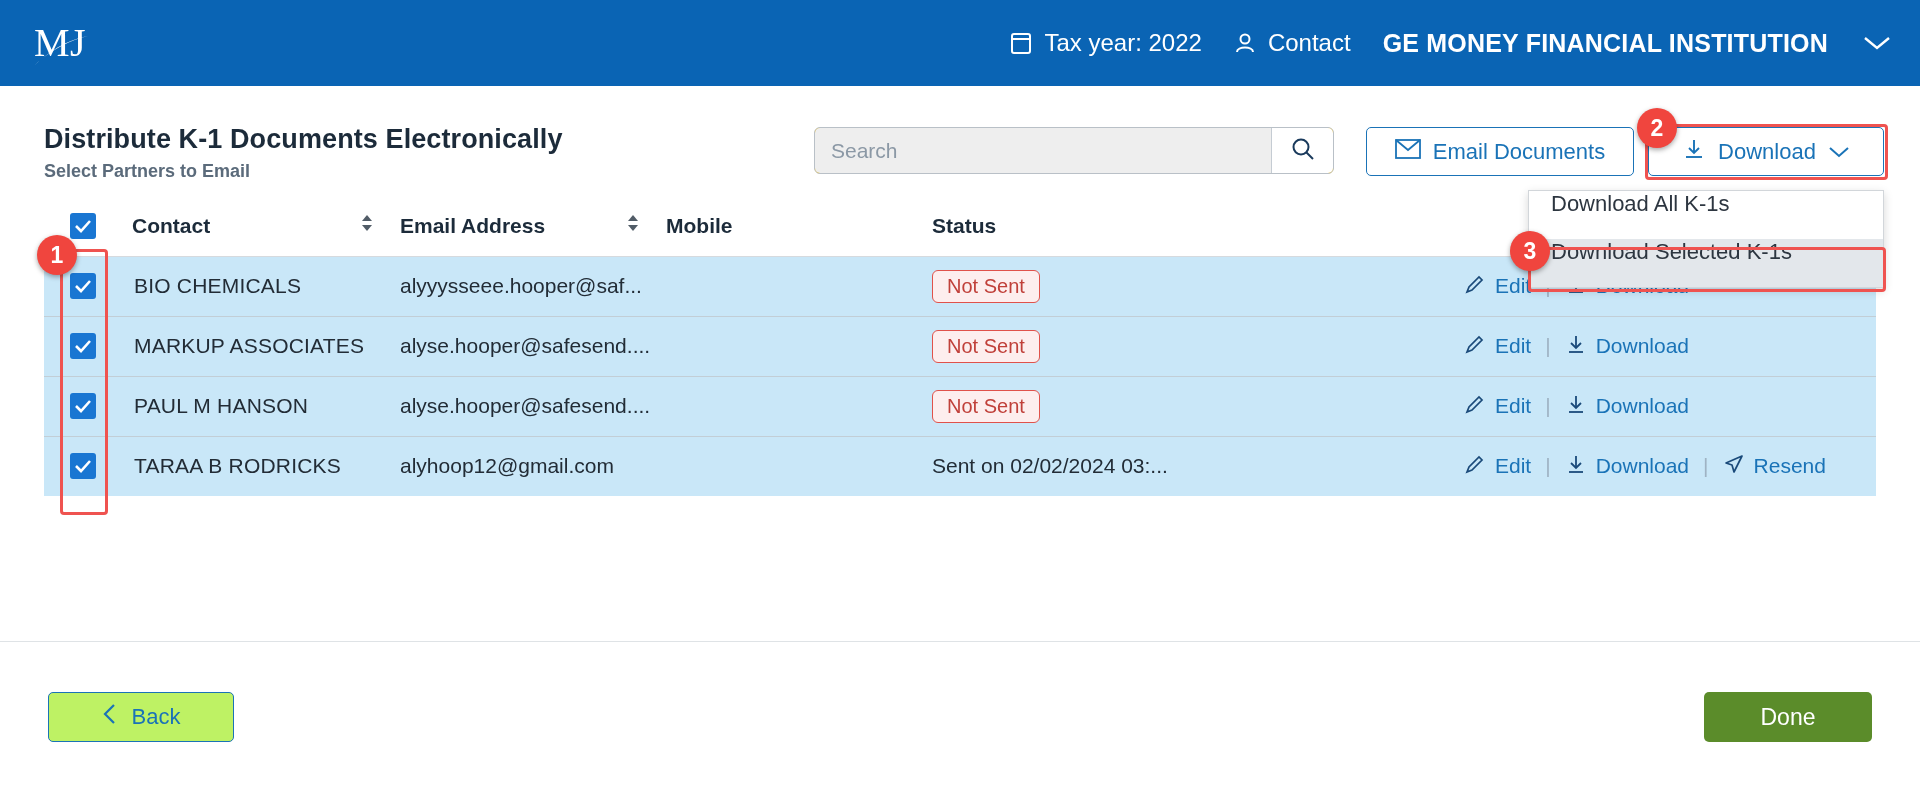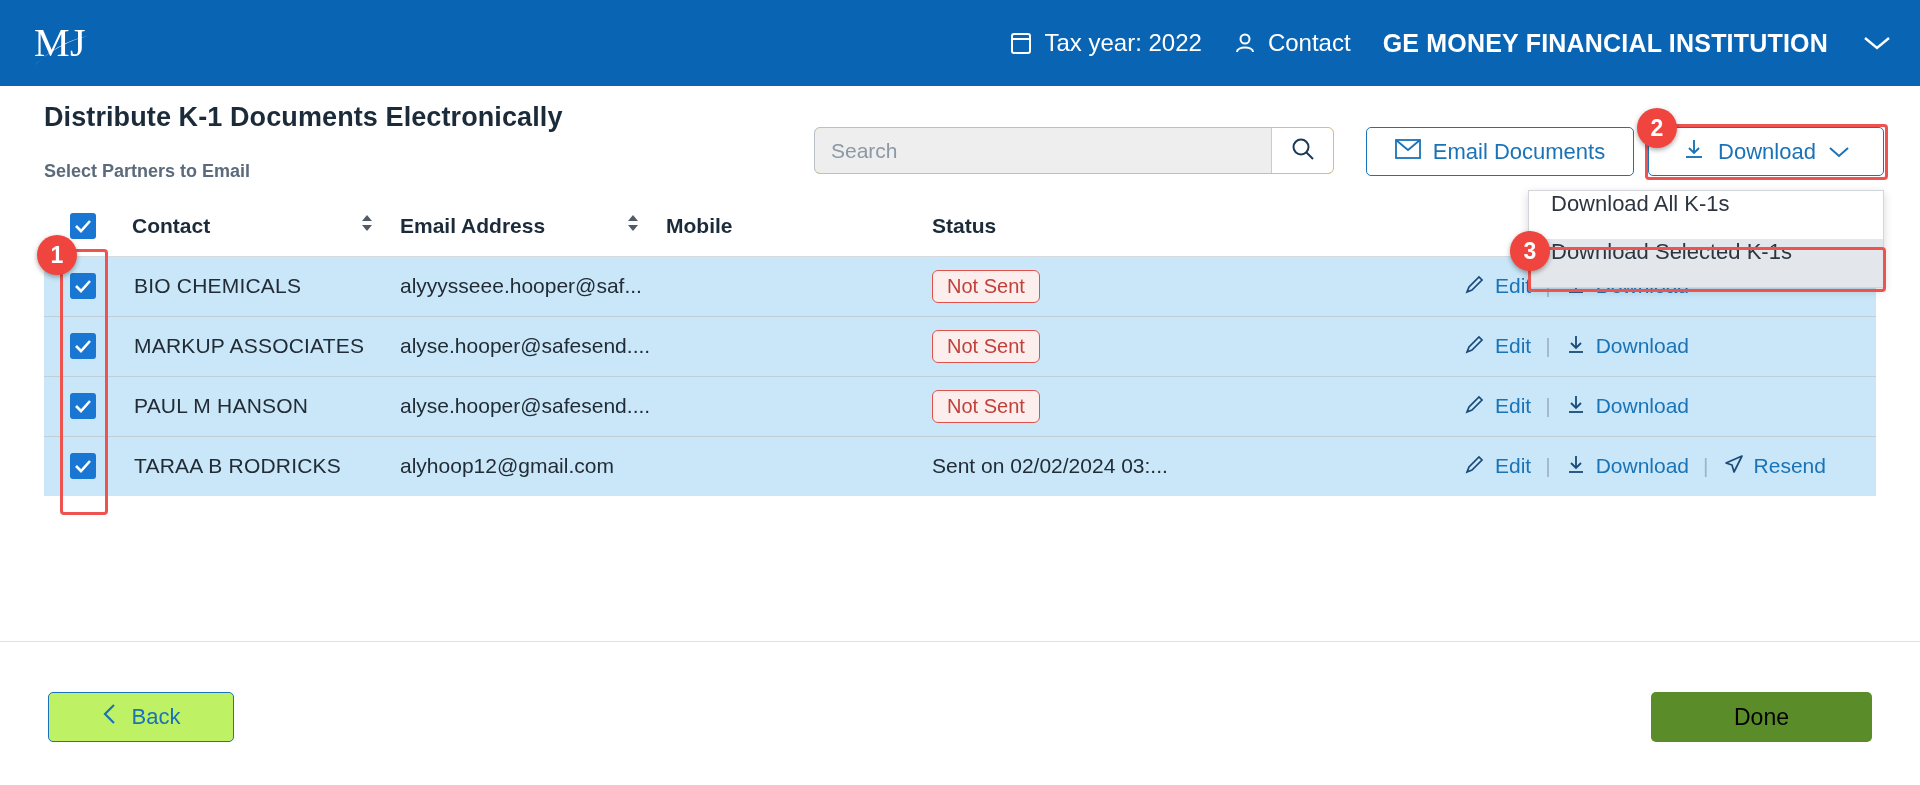--- a/index.html
+++ b/index.html
@@ -45,21 +45,21 @@
 
   
   .content { position: absolute; top: 86px; left: 0; width: 1920px; }
 
   .toprow {
     position: relative;
     height: 110px;
     padding: 0 44px;
   }
   .page-title {
-    position: absolute; left: 44px; top: 16px;
+    position: absolute; left: 44px; top: 38px;
     font-size: 27px; font-weight: bold; color: #1c2b3a;
     letter-spacing: .1px;
   }
   .page-sub {
     position: absolute; left: 44px; top: 75px;
     font-size: 18px; font-weight: bold; color: #5b6b7b;
   }
 
   
   .search-wrap {
@@ -215,23 +215,23 @@
     border: 1px solid #1a73b7;
     border-radius: 5px;
     background: #bef264; color: #1a73b7;
     font-size: 22px;
     display: flex; align-items: center; justify-content: center;
     gap: 14px; cursor: pointer;
     font-family: "Liberation Sans", sans-serif;
   }
   .done-btn {
     position: absolute; right: 48px; top: 50px;
-    width: 221px; height: 50px;
+    width: 168px; height: 50px;
     border: 0; border-radius: 5px;
-    background: #5b8c2a; color: #000000;
+    background: #5b8c2a; color: #ffffff;
     font-size: 23px; cursor: pointer;
     font-family: "Liberation Sans", sans-serif;
   }
 
   
   .anno-box {
     position: absolute;
     border: 3px solid #ef5350;
     border-radius: 4px;
     pointer-events: none;

